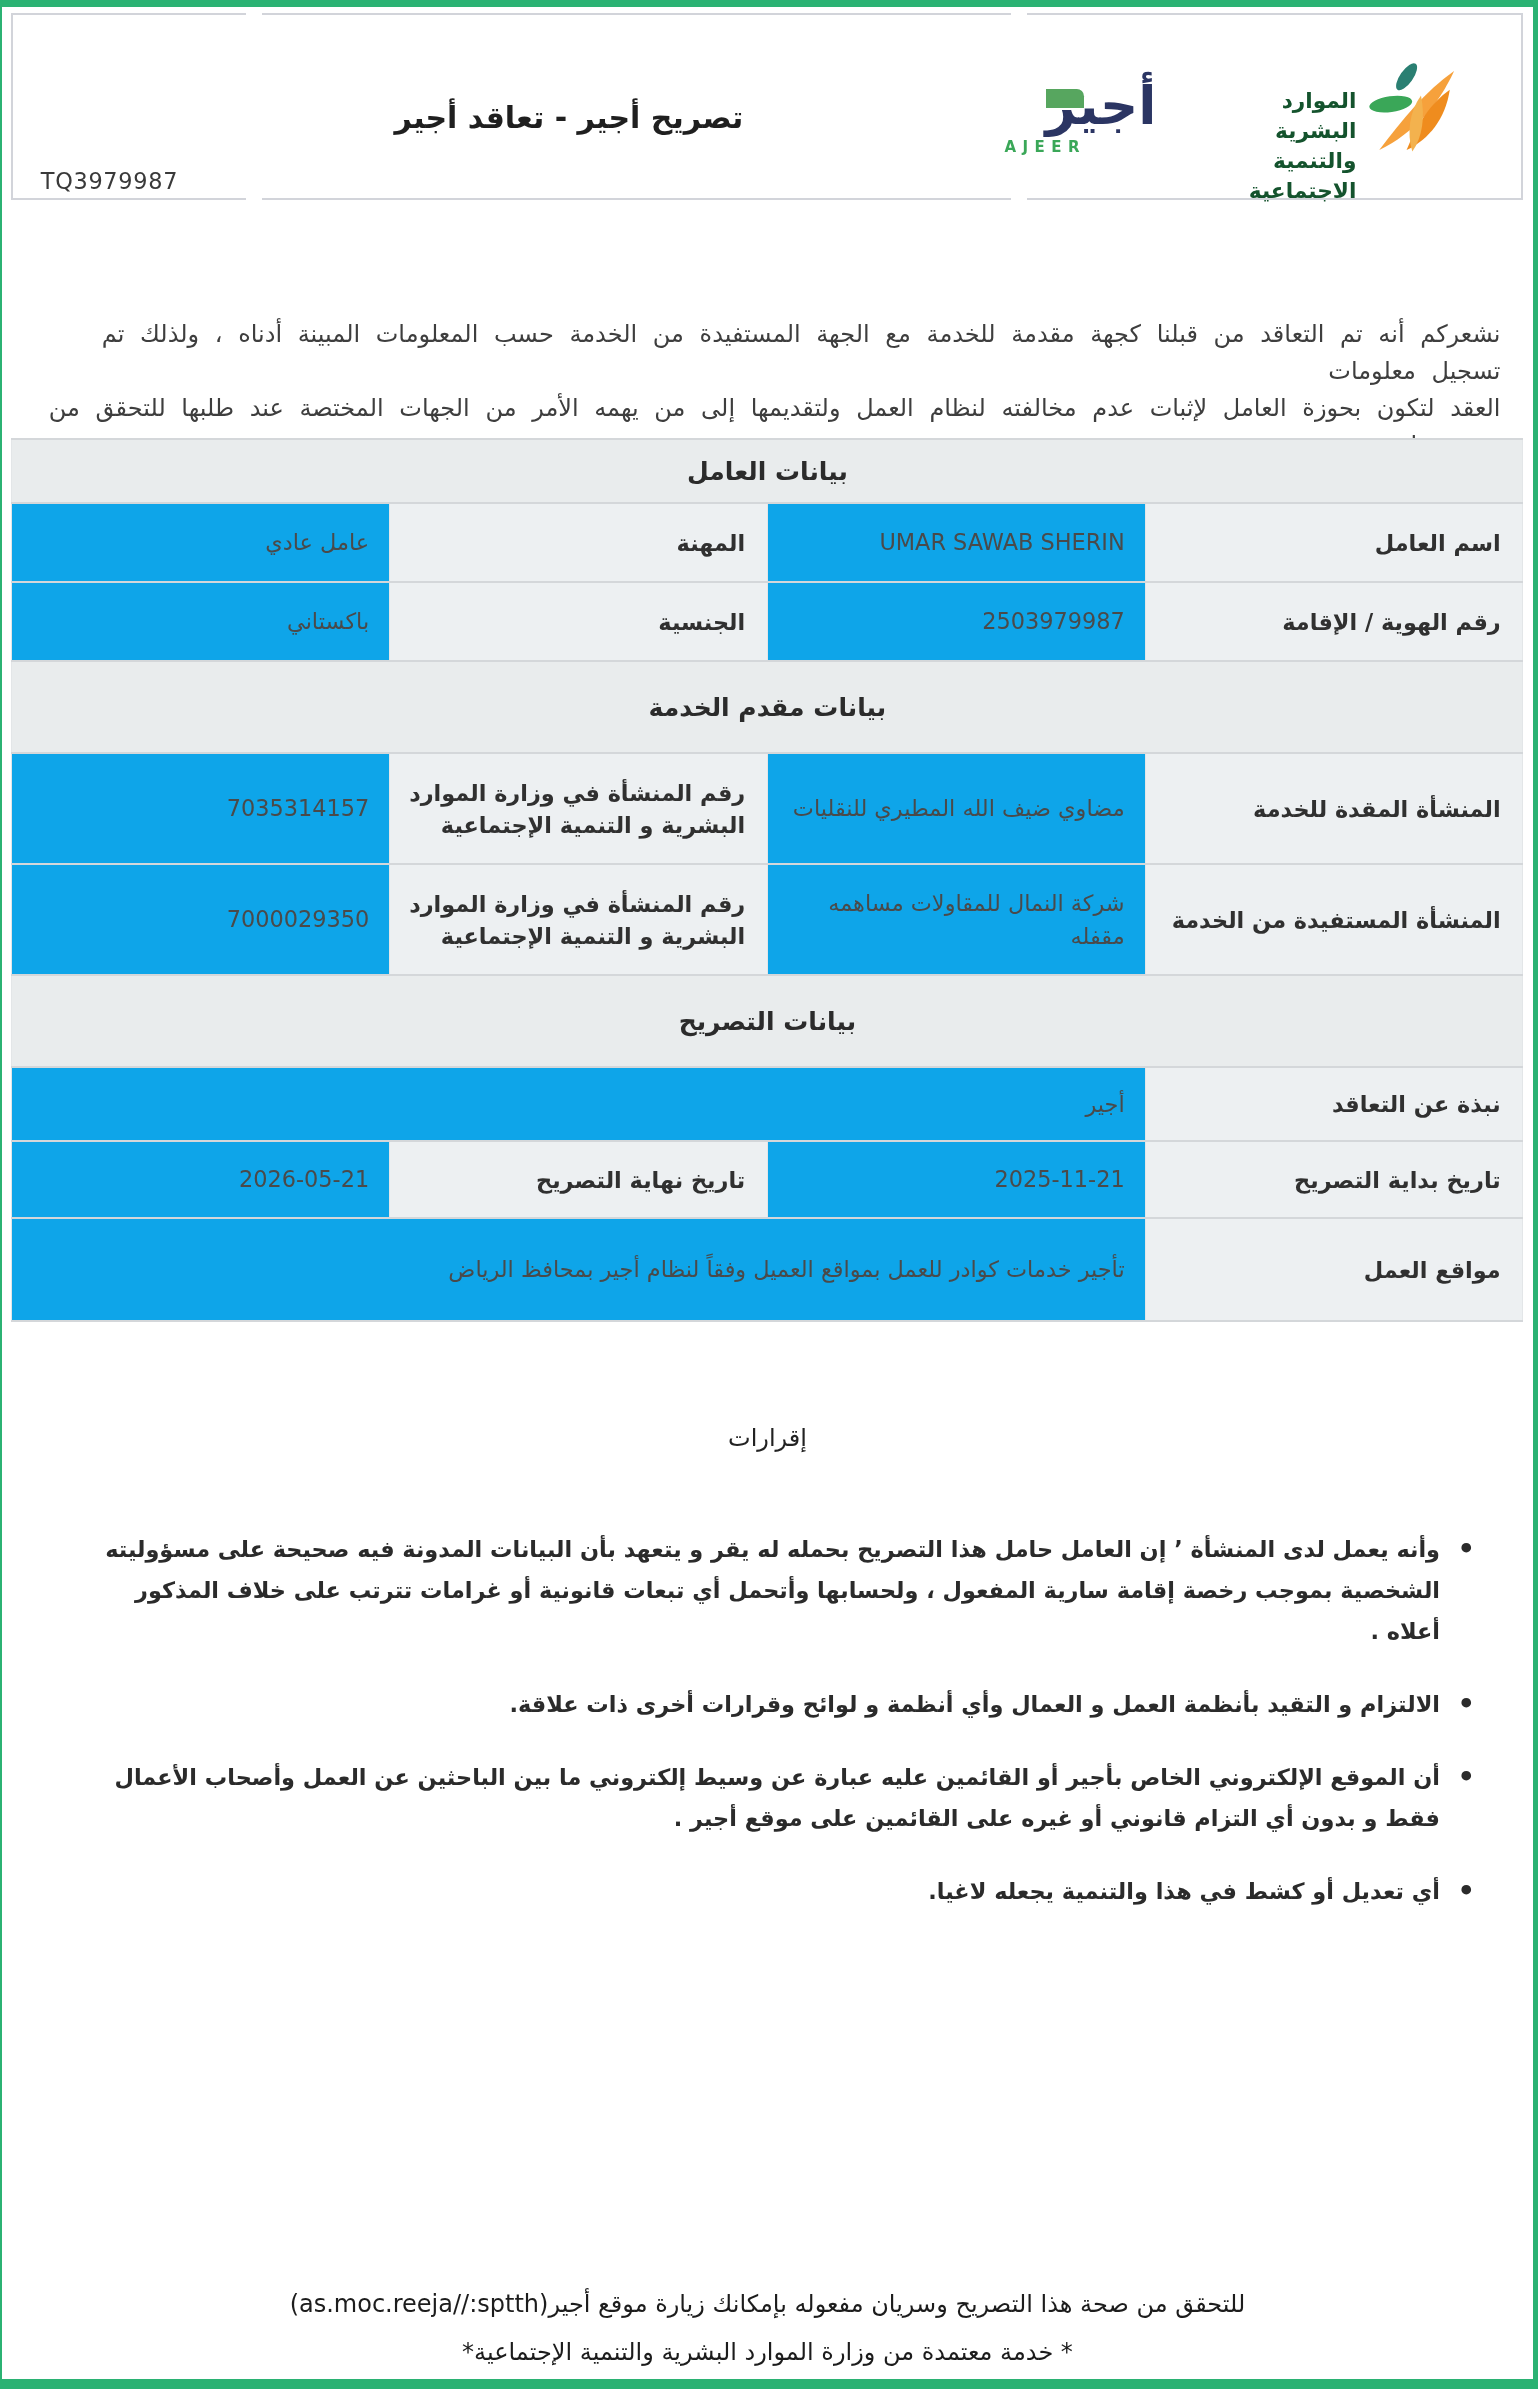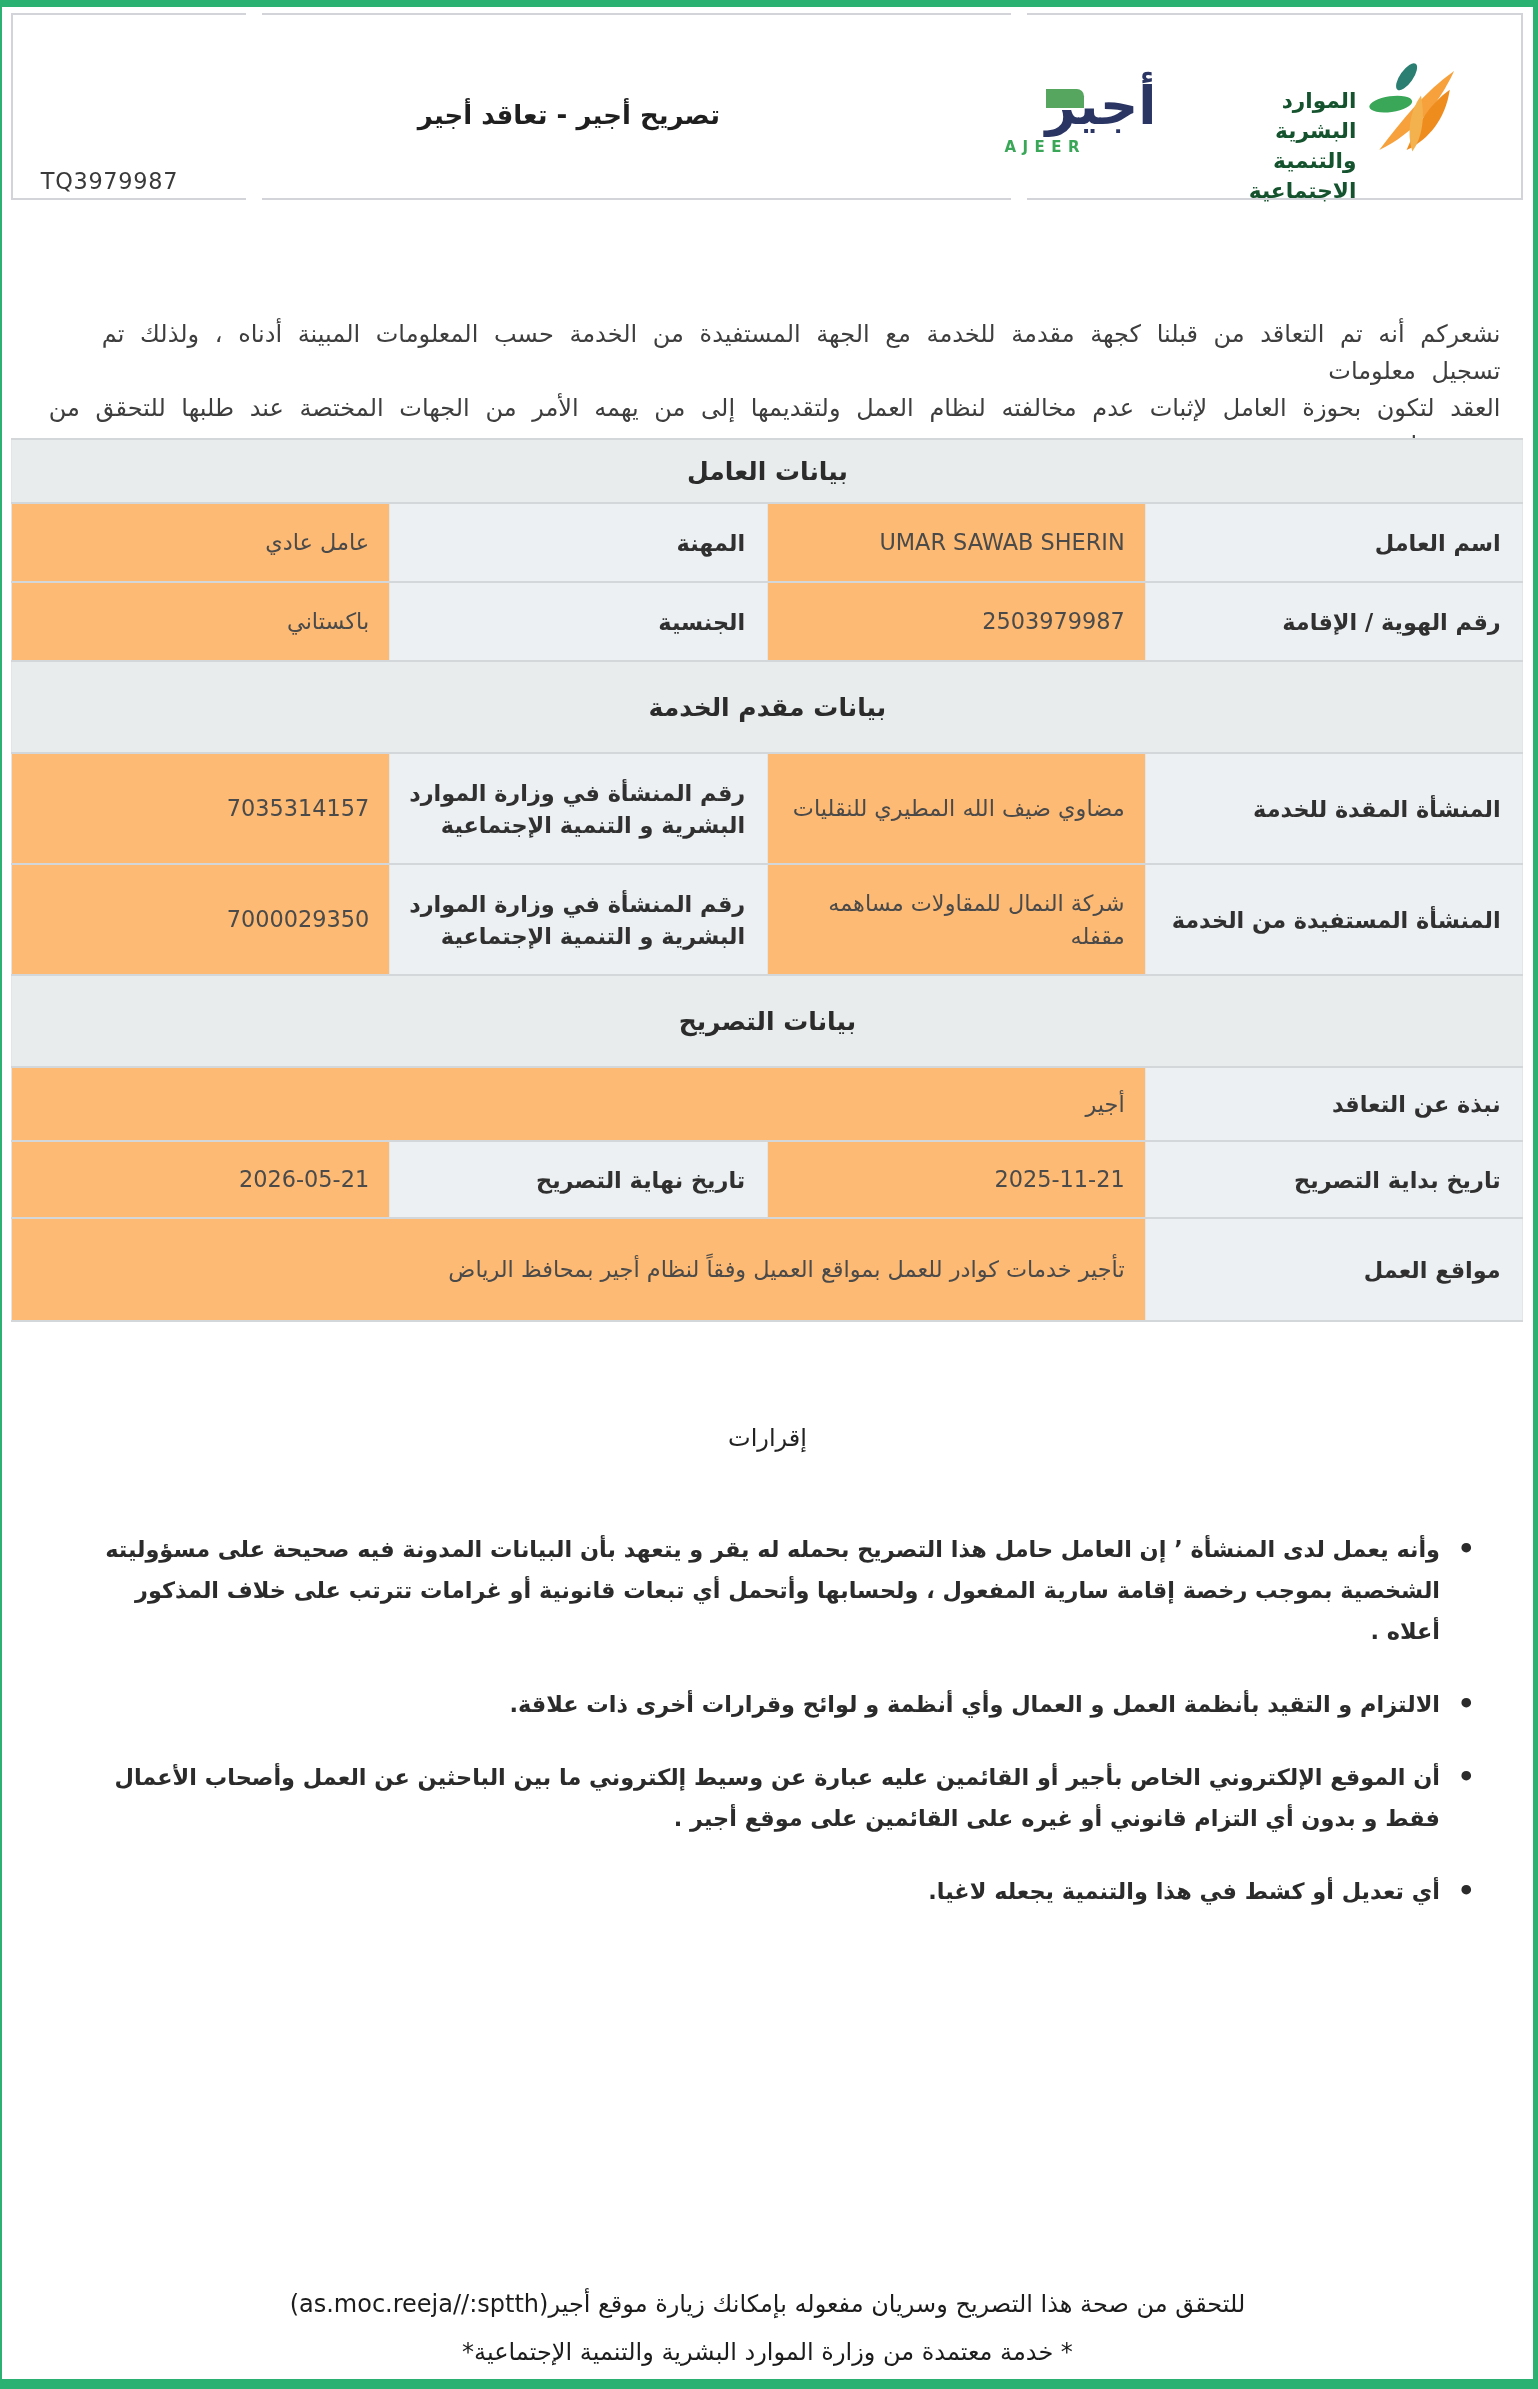--- a/index.html
+++ b/index.html
@@ -17,21 +17,21 @@
     overflow:hidden;
   }
   
   .header-box{
     position:absolute;left:9.4px;top:5.8px;width:1512px;height:187px;
     box-sizing:border-box;border:2.9px solid #d2d4da;background:#fff;
   }
   .border-gap{position:absolute;width:16px;height:5.8px;background:#fff;}
   .doc-title{
     position:absolute;left:303px;top:85px;width:505px;
-    text-align:center;font-size:26px;font-weight:bold;color:#1f1f1f;
+    text-align:center;font-size:30px;font-weight:bold;color:#1f1f1f;
   }
   .permit-no{
     position:absolute;left:27.4px;top:153px;
     font-size:22.4px;color:#3a3a3a;letter-spacing:0.7px;direction:ltr;
   }
   .ajeer-logo{position:absolute;left:991px;top:64px;width:152px;direction:rtl;}
   .ajeer-green-patch{position:absolute;left:42px;top:10px;width:38px;height:19px;
     background:#57a65f;border-radius:0 7.2px 0 0;z-index:0;}
   .ajeer-ar{position:relative;z-index:1;font-size:53px;line-height:1;font-weight:bold;color:#2b3563;}
   .ajeer-en{direction:ltr;text-align:left;font-size:15px;font-weight:bold;color:#3aa758;letter-spacing:6.5px;margin-top:5.8px;}
@@ -61,21 +61,21 @@
   td.sec{
     background:#e9eced;text-align:center;
     font-size:25px;font-weight:bold;color:#2b2b2b;
   }
   td.lbl{
     background:#edf0f2;text-align:right;
     font-size:22.4px;font-weight:bold;color:#303030;
     padding:4.3px 21.7px 4.3px 13px;line-height:32px;
   }
   td.val{
-    background:#fdba74;
+    background:#0ea5e9;
     font-size:22.4px;color:#4a4a4a;
     padding:4.3px 20px 4.3px 13px;line-height:33px;
   }
   tr.h-sec1 td{height:64px;} tr.h-sec td{height:92px;}
   tr.h-row td{height:79px;} tr.h-tall td{height:111px;}
   tr.h-contract td{height:74px;} tr.h-dates td{height:77px;} tr.h-loc td{height:103px;}
   
   .iqrarat{position:absolute;left:0;top:1417px;width:100%;text-align:center;
     font-size:24px;color:#222222;}
   .decl-heading{position:absolute;right:58px;top:1479px;

